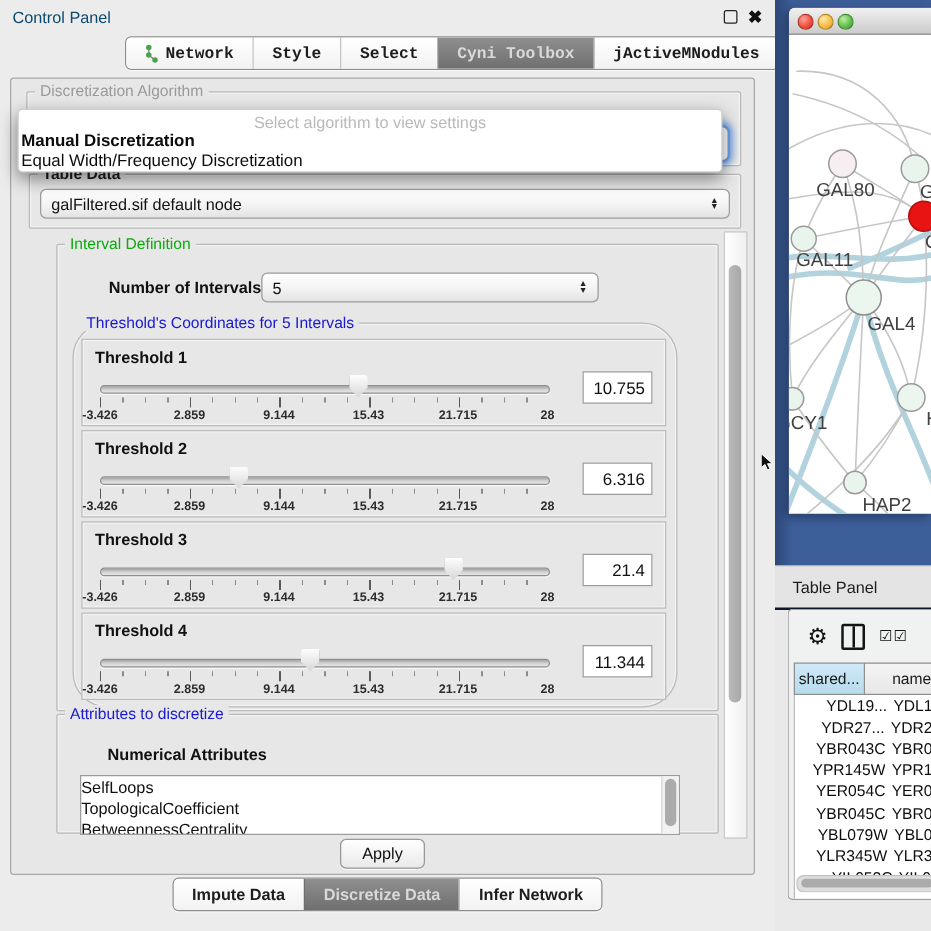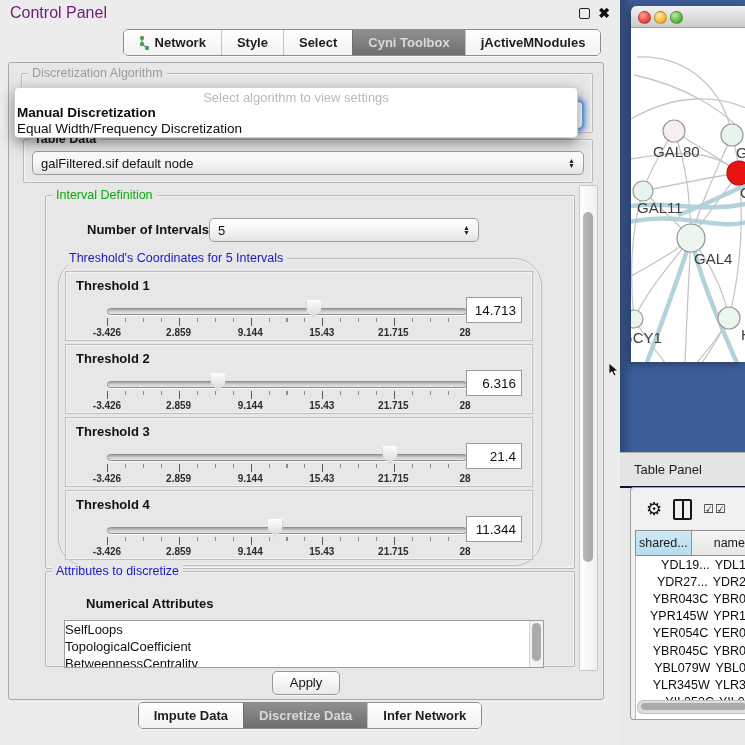--- a/index.html
+++ b/index.html
@@ -5,31 +5,31 @@
   html,body{margin:0;padding:0;}
   body{
     width:745px;height:745px;position:relative;overflow:hidden;
     background:#e9e9e9;
     font-family:"Liberation Sans", sans-serif;
     -webkit-font-smoothing:antialiased;
   }
   
   .control-panel{position:absolute;left:0;top:0;width:620px;height:745px;background:#ececec;border-right:1px solid #bfbfbf;}
   .cp-titlebar{position:absolute;left:0;top:0;width:100%;height:26px;display:flex;align-items:center;}
-  .cp-title{font-size:16px;color:#701a75;padding-left:10px;}
+  .cp-title{font-size:13px;color:#0c4a6e;padding-left:10px;}
   .cp-win-icons{position:absolute;right:10px;top:7px;display:flex;align-items:center;gap:8px;}
   .icon-square{width:9px;height:9px;border:1.5px solid #222;border-radius:2px;}
   .icon-close{font-size:14px;font-weight:bold;color:#111;line-height:12px;}
   
   .seg-bar{display:flex;justify-content:center;}
   .seg{display:inline-flex;border:1px solid #8d8d8d;border-radius:5px;overflow:hidden;background:#fdfdfd;height:25px;box-shadow:0 1px 0 rgba(255,255,255,.6);}
   .seg .tab{display:flex;align-items:center;gap:5px;padding:0 15px;font-size:13px;font-weight:bold;color:#1d1d1d;background:linear-gradient(#ffffff,#f2f2f2);border-left:1px solid #c3c3c3;cursor:default;}
   .seg .tab:first-child{border-left:none;}
   .seg .tab.selected{background:linear-gradient(#8f8f8f,#6f6f6f);color:#d9d9d9;border-left-color:#6f6f6f;}
-  .cp-tabs{position:absolute;left:0;top:29px;width:724px;}
+  .cp-tabs{position:absolute;left:0;top:29px;width:724px;font-family:Liberation Mono, monospace;}
   .cp-bottom-tabs{position:absolute;left:0;top:702px;width:620px;}
   
   .cp-main{position:absolute;left:8px;top:62px;width:594px;height:636px;background:#e7e7e7;border:1px solid #a8a8a8;border-radius:3px;}
   
   .group{position:absolute;border:1px solid #b9b9b9;border-radius:2px;box-shadow:inset 0 0 0 1px #f3f3f3;}
   .group-title{position:absolute;top:-8px;left:6px;background:#e7e7e7;padding:0 4px;font-size:12.5px;white-space:nowrap;}
   .gt-gray{color:#9a9a9a;}
   .gt-black{color:#1c1c1c;font-weight:bold;}
   .gt-green{color:#0caa0c;}
   .gt-blue{color:#1818cf;}
@@ -45,21 +45,21 @@
   .popup .item.bold{font-weight:bold;}
   
   .scrollpane{position:absolute;left:28px;top:122px;width:556px;height:484px;}
   .v-scrollbar{position:absolute;left:570px;top:122px;width:17px;height:484px;background:linear-gradient(90deg,#ffffff,#f0f0f0);border:1px solid #c9c9c9;border-radius:1px;}
   .v-scrollbar .thumb{position:absolute;left:2.5px;top:26px;width:10px;height:350px;background:linear-gradient(90deg,#b9b9b9,#a8a8a8);border-radius:6px;}
   
   .lbl-bold{font-size:13px;font-weight:bold;color:#111;}
   
   .tbox{position:relative;width:468px;height:70px;border:1px solid #bdbdbd;background:#e7e7e7;box-shadow:inset 0 0 0 1px #f3f3f3;margin-bottom:3px;box-sizing:border-box;}
   .tbox .t-label{position:absolute;left:10px;top:6px;}
-  .slider{position:absolute;left:41px;top:0;width:358px;height:100%;}
+  .slider{position:absolute;left:14px;top:0;width:358px;height:100%;}
   .slider .track{position:absolute;left:0;top:36px;width:100%;height:5px;border:1px solid #8f8f8f;border-radius:4px;background:linear-gradient(#a2a2a2,#d4d4d4 55%,#e6e6e6);box-shadow:0 1px 0 rgba(255,255,255,.8);}
   .slider .thumb{position:absolute;top:28px;width:15px;height:18px;transform:translateX(-50%);
      background:linear-gradient(#fefefe,#d7d7d7);
      clip-path:polygon(8% 0,92% 0,100% 12%,100% 55%,50% 100%,0 55%,0 12%);
      filter:drop-shadow(0 0 1px #7e7e7e);}
   .slider .ticks{position:absolute;left:0;top:46px;width:100%;height:8px;
      background-image:
        repeating-linear-gradient(90deg,#5a5a5a 0,#5a5a5a 1px,transparent 1px,transparent 20%),
        repeating-linear-gradient(90deg,#8b8b8b 0,#8b8b8b 1px,transparent 1px,transparent 5%);
      background-size:calc(100% + 1px) 8px,calc(100% + 1px) 4px;
@@ -70,21 +70,21 @@
   
   .attr-list{position:absolute;left:18px;top:48px;width:478px;height:46px;background:#fff;border:1px solid #9d9d9d;overflow:hidden;}
   .attr-list .item{font-size:13px;color:#111;padding-left:0;line-height:17px;white-space:nowrap;}
   .attr-scroll{position:absolute;right:0;top:0;width:13px;height:100%;background:#f2f2f2;border-left:1px solid #d5d5d5;}
   .attr-scroll .thumb{position:absolute;left:2px;top:2px;width:9px;height:38px;background:#ababab;border-radius:5px;}
   
   .apply-btn{position:absolute;left:50%;top:608px;transform:translateX(-50%);width:66px;height:22px;background:linear-gradient(#ffffff,#e9e9e9);border:1px solid #989898;border-radius:5px;font-size:13px;color:#111;text-align:center;line-height:21px;box-shadow:0 1px 0 rgba(255,255,255,.7);}
   
   .right-region{position:absolute;left:620px;top:0;width:125px;height:745px;background:#e9e9e9;}
   .desktop-blue{position:absolute;left:0;top:0;width:125px;height:452px;background:linear-gradient(90deg,#2e4878 0,#3c5e99 14px,#3c5e99 100%);}
-  .net-window{position:absolute;left:11px;top:6px;width:114px;height:356px;border-radius:5px 0 0 0;overflow:hidden;box-shadow:-2px 2px 8px rgba(0,0,0,.35);}
+  .net-window{position:absolute;left:11px;top:6px;width:114px;height:405px;border-radius:5px 0 0 0;overflow:hidden;box-shadow:-2px 2px 8px rgba(0,0,0,.35);}
   .net-titlebar{position:absolute;left:0;top:0;width:100%;height:21px;background:linear-gradient(#f2f2f2,#cbcbcb);border-bottom:1px solid #9a9a9a;border-radius:5px 0 0 0;}
   .traffic{position:absolute;top:5px;width:11px;height:11px;border-radius:50%;border:0.5px solid rgba(0,0,0,.25);}
   .t-red{left:7px;background:radial-gradient(circle at 35% 30%,#ffa296,#ee4a3c 60%,#c43327);}
   .t-yellow{left:23px;background:radial-gradient(circle at 35% 30%,#ffe9a8,#f7b93c 60%,#cf9426);}
   .t-green{left:39px;background:radial-gradient(circle at 35% 30%,#c0eea2,#5cbb47 60%,#3f9a31);}
   .net-canvas{position:absolute;left:0;top:22px;width:114px;height:401px;background:#fff;}
   .net-canvas svg{display:block;}
   
   .tp-header{position:absolute;left:0;top:452px;width:125px;height:33px;background:#e4e4e4;border-top:1px solid #adadad;border-bottom:2px solid #0f172a;display:flex;align-items:center;}
   .tp-header span{font-size:13px;color:#1c1c1c;padding-left:14px;}
@@ -190,21 +190,21 @@
       <div class="ticks"></div>
       <div class="scale">
                     <span style="left: 0%;">-3.426</span>
                     <span style="left: 20%;">2.859</span>
                     <span style="left: 40%;">9.144</span>
                     <span style="left: 60%;">15.43</span>
                     <span style="left: 80%;">21.715</span>
                     <span style="left: 100%;">28</span>
                   </div>
     </div>
-    <div class="value-box">14.713</div>
+    <div class="value-box">10.755</div>
   </div>
 
   <div class="tbox">
     <span class="t-label lbl-bold">Threshold 2</span>
     <div class="slider">
       <div class="track"></div>
       <div class="thumb" style="left: 31%;"></div>
       <div class="ticks"></div>
       <div class="scale">
                     <span style="left: 0%;">-3.426</span>

